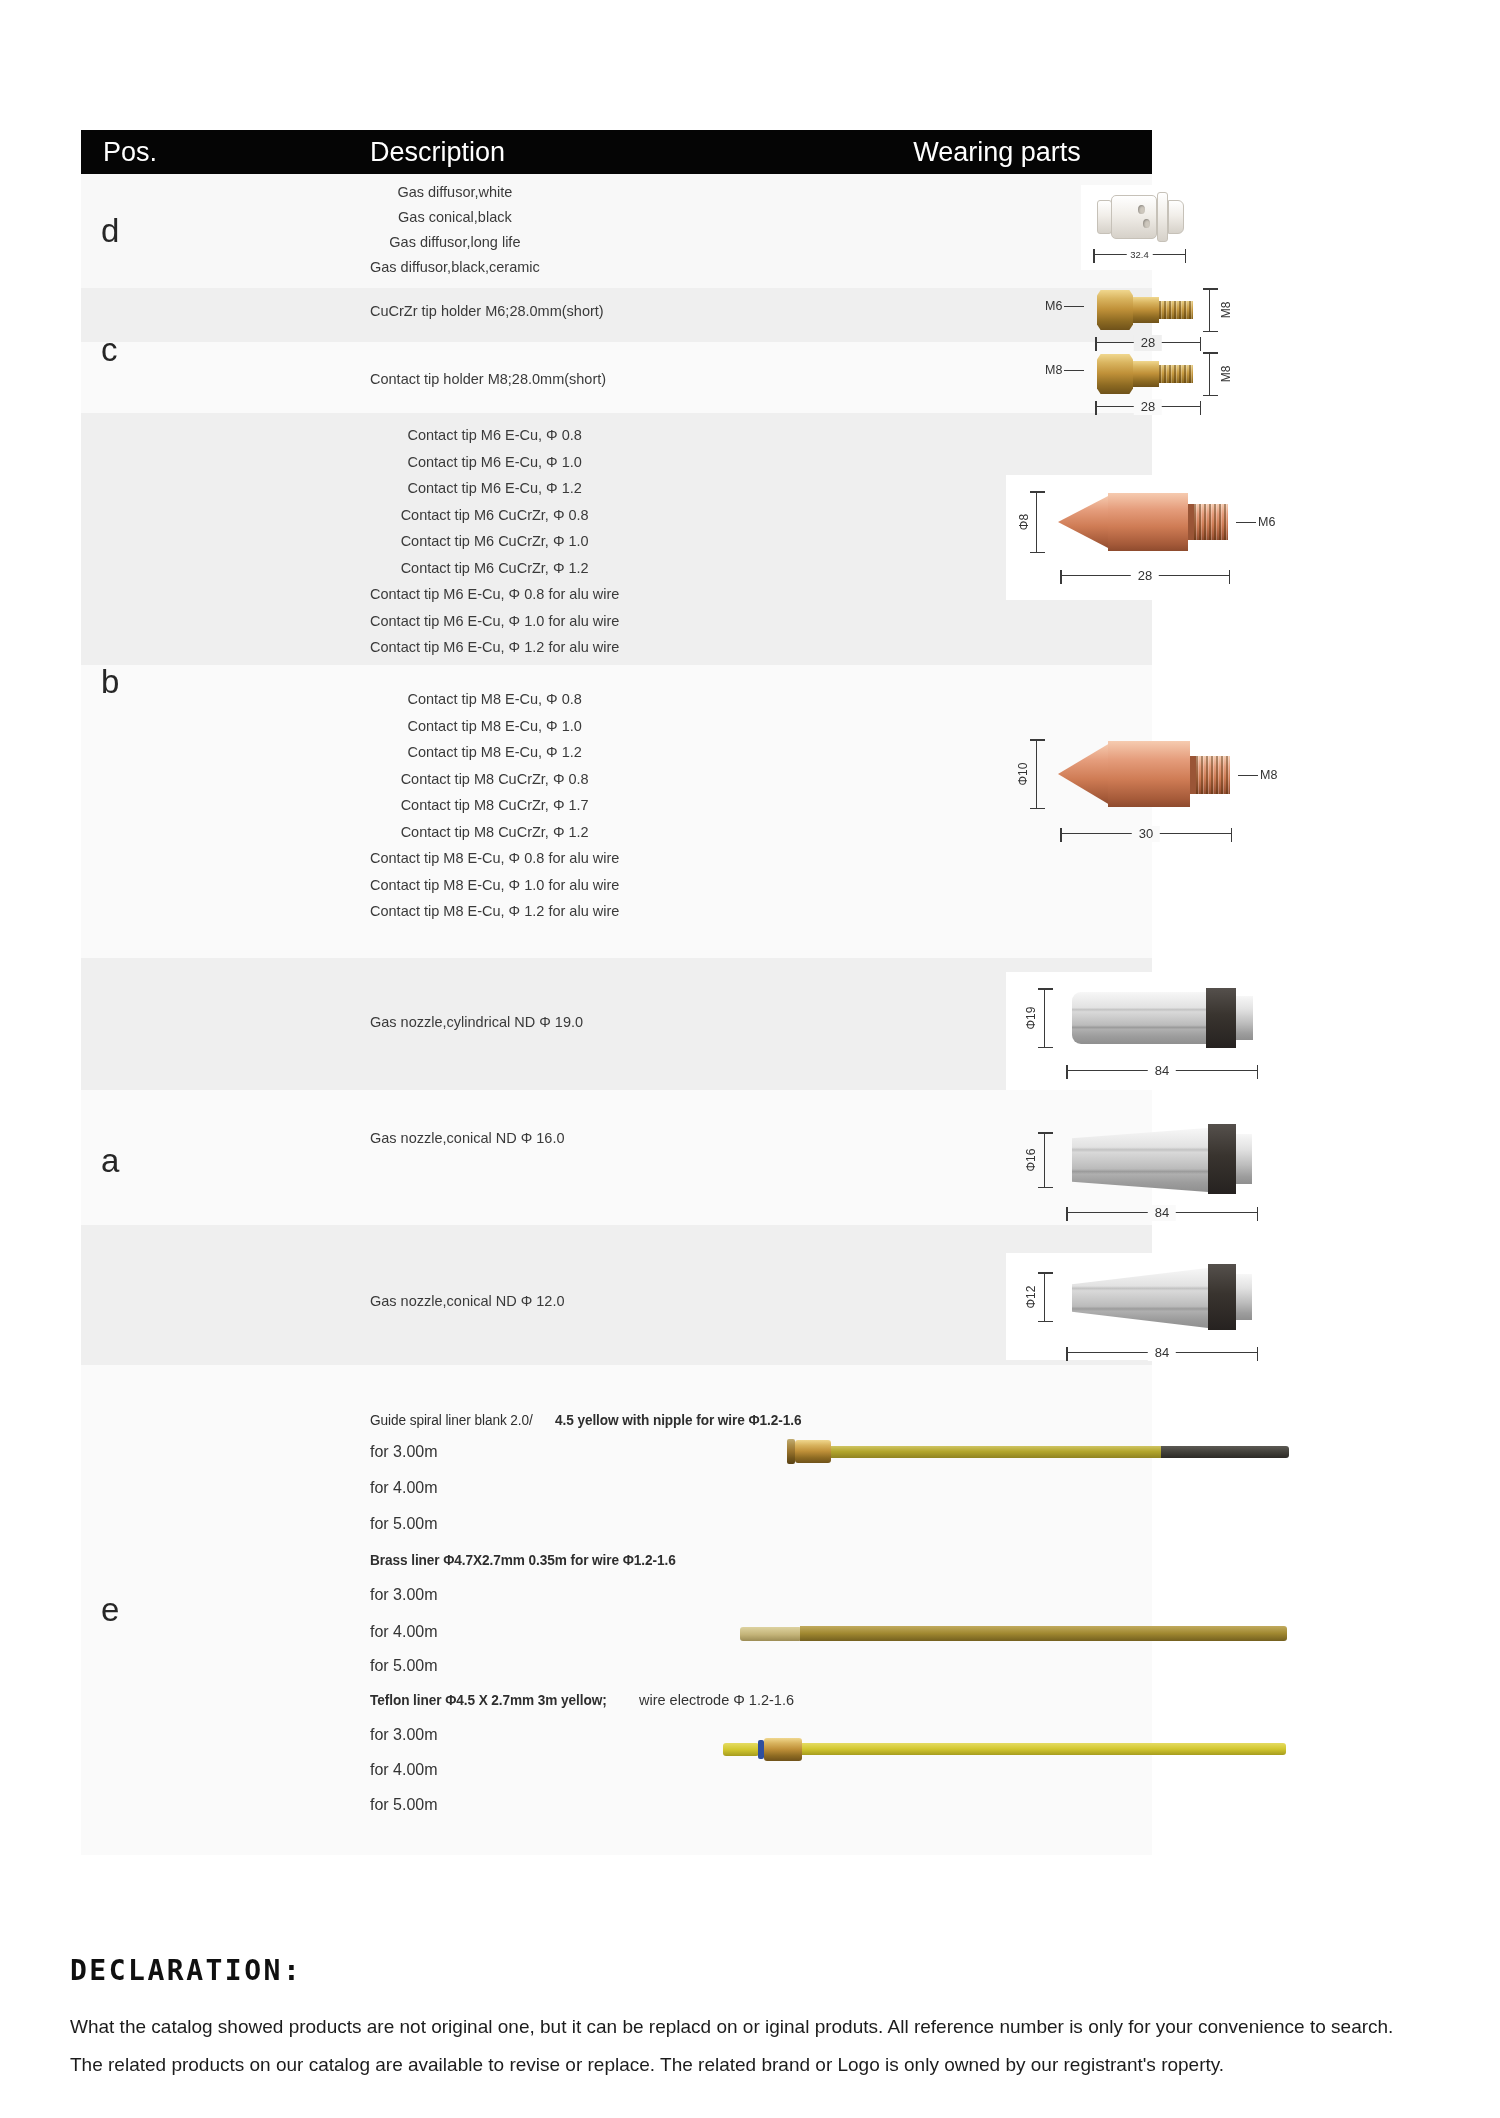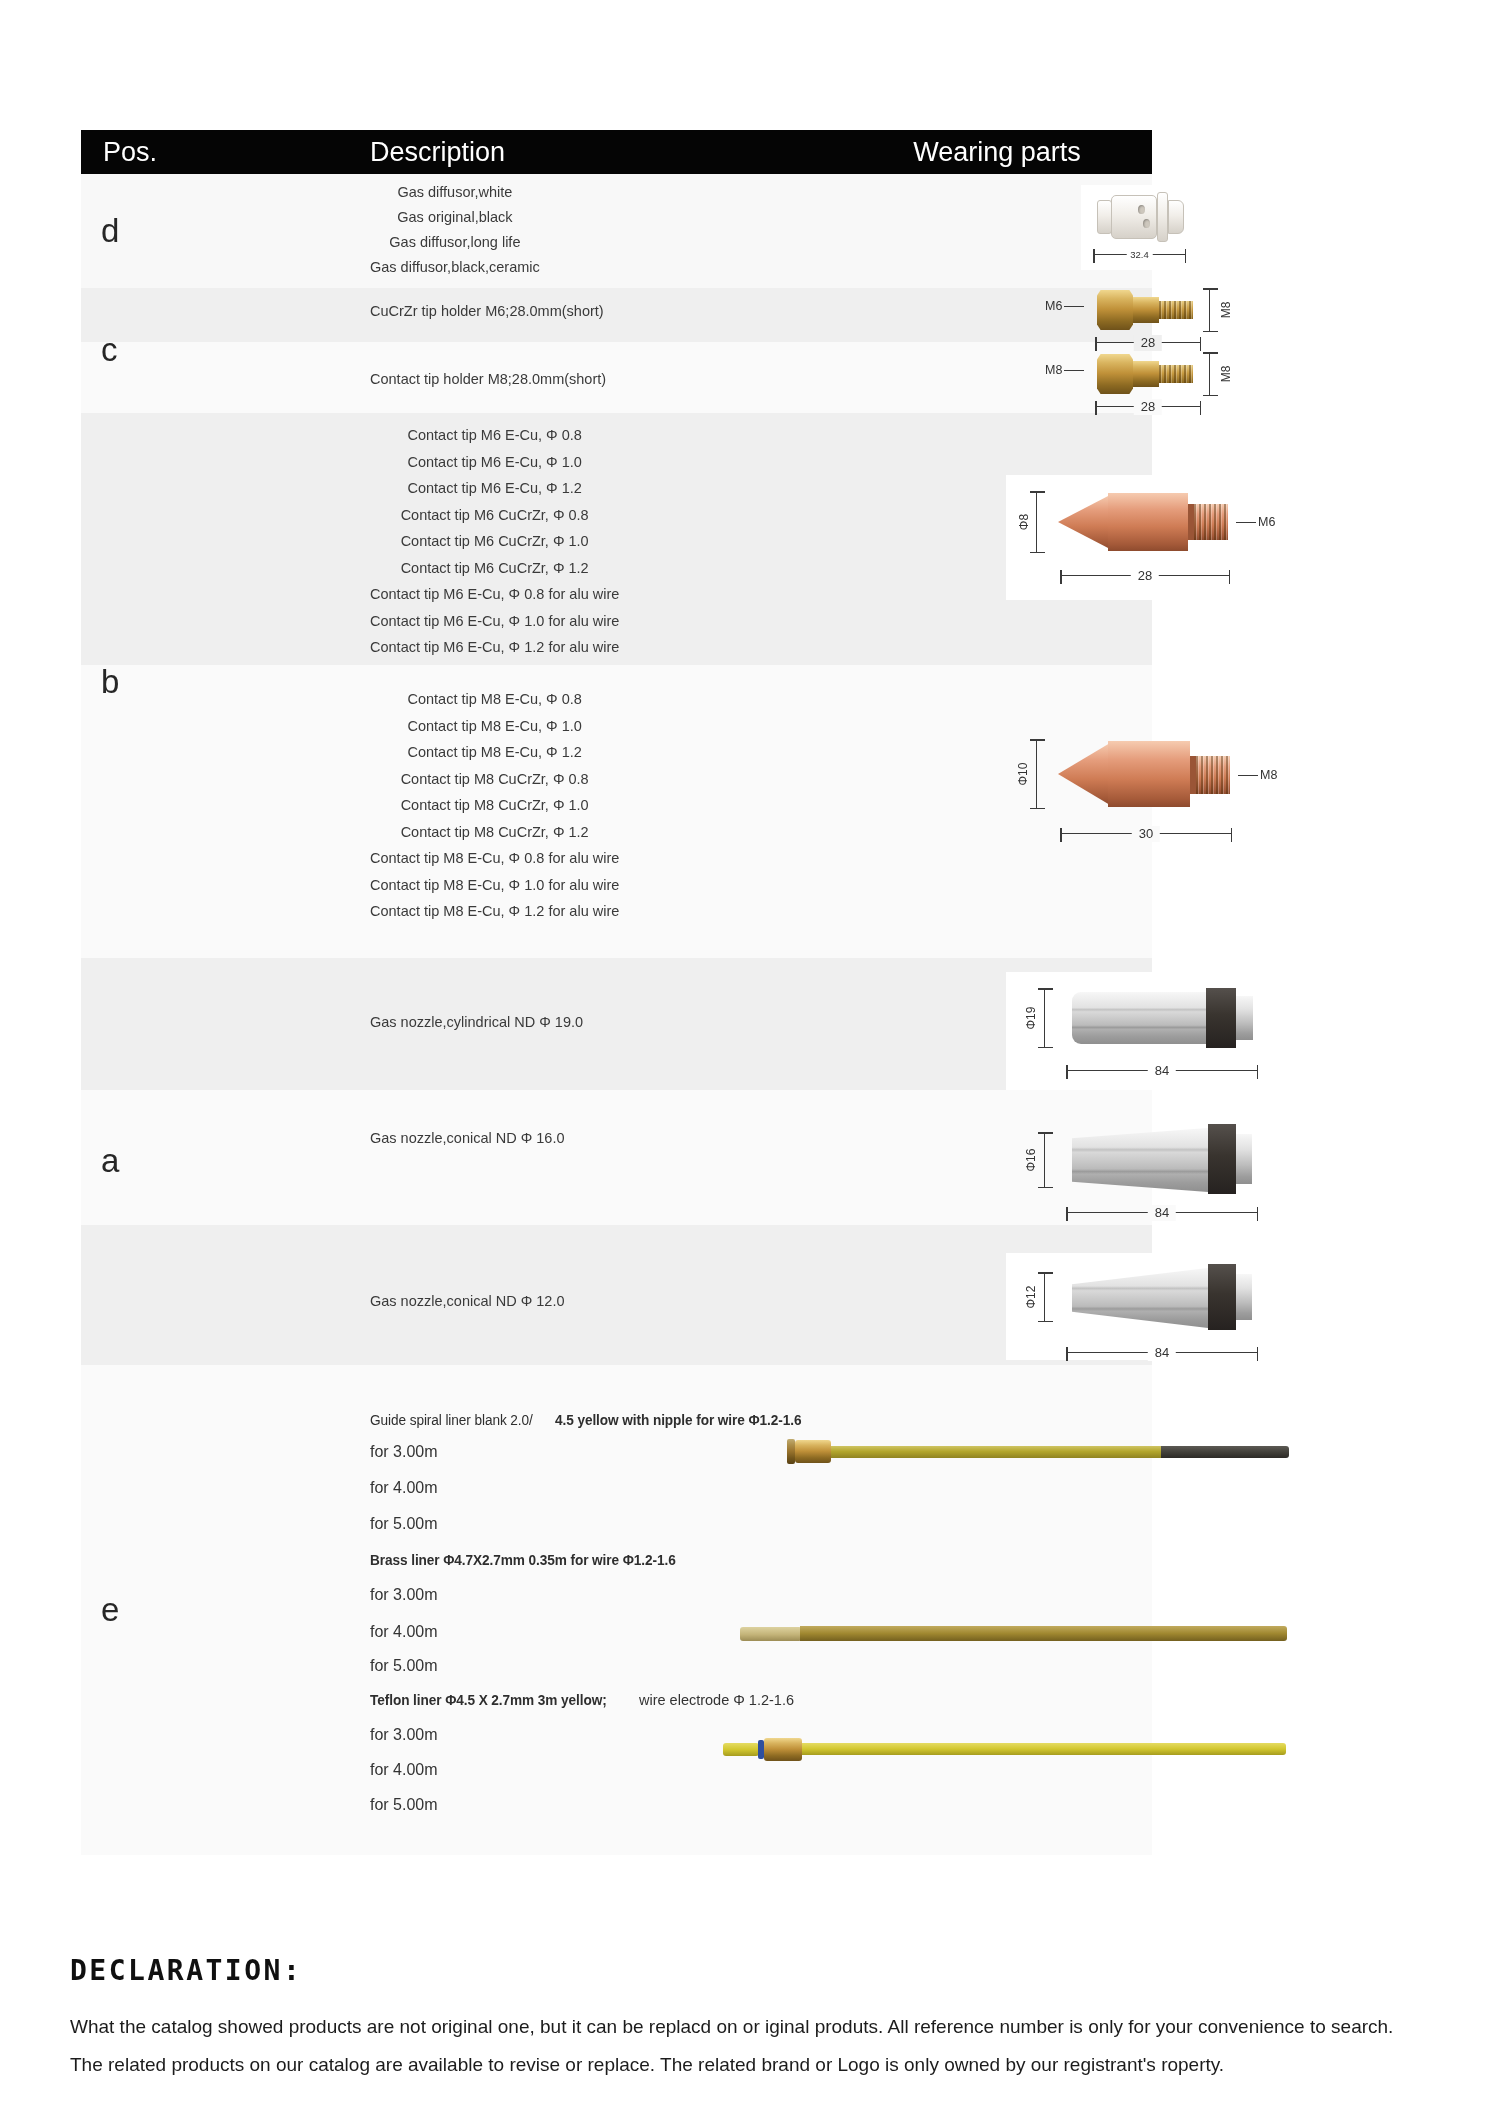--- a/index.html
+++ b/index.html
@@ -101,21 +101,21 @@
     <div class="band bg-light" style="top:1235px; height:490px"></div>
 
     <div class="letter" style="top:81px">d</div>
     <div class="letter" style="top:200px">c</div>
     <div class="letter" style="top:532px">b</div>
     <div class="letter" style="top:1011px">a</div>
     <div class="letter" style="top:1460px">e</div>
 
     <div class="desc d-lines" style="top:50px">
       <div class="desc-line">Gas diffusor,white</div>
-      <div class="desc-line">Gas original,black</div>
+      <div class="desc-line">Gas conical,black</div>
       <div class="desc-line">Gas diffusor,long life</div>
       <div class="desc-line">Gas diffusor,black,ceramic</div>
     </div>
 
     <div class="desc single" style="top:169px">CuCrZr tip holder M6;28.0mm(short)</div>
     <div class="desc single" style="top:237px">Contact tip holder M8;28.0mm(short)</div>
 
     <div class="desc" style="top:292px">
       <div class="desc-line">Contact tip M6 E-Cu, Φ 0.8</div>
       <div class="desc-line">Contact tip M6 E-Cu, Φ 1.0</div>
@@ -125,21 +125,21 @@
       <div class="desc-line">Contact tip M6 CuCrZr, Φ 1.2</div>
       <div class="desc-line">Contact tip M6 E-Cu, Φ 0.8 for alu wire</div>
       <div class="desc-line">Contact tip M6 E-Cu, Φ 1.0 for alu wire</div>
       <div class="desc-line">Contact tip M6 E-Cu, Φ 1.2 for alu wire</div>
     </div>
     <div class="desc" style="top:556px">
       <div class="desc-line">Contact tip M8 E-Cu, Φ 0.8</div>
       <div class="desc-line">Contact tip M8 E-Cu, Φ 1.0</div>
       <div class="desc-line">Contact tip M8 E-Cu, Φ 1.2</div>
       <div class="desc-line">Contact tip M8 CuCrZr, Φ 0.8</div>
-      <div class="desc-line">Contact tip M8 CuCrZr, Φ 1.0</div>
+      <div class="desc-line">Contact tip M8 CuCrZr, Φ 1.7</div>
       <div class="desc-line">Contact tip M8 CuCrZr, Φ 1.2</div>
       <div class="desc-line">Contact tip M8 E-Cu, Φ 0.8 for alu wire</div>
       <div class="desc-line">Contact tip M8 E-Cu, Φ 1.0 for alu wire</div>
       <div class="desc-line">Contact tip M8 E-Cu, Φ 1.2 for alu wire</div>
     </div>
 
     <div class="desc single" style="top:880px">Gas nozzle,cylindrical ND Φ 19.0</div>
     <div class="desc single" style="top:996px">Gas nozzle,conical ND Φ 16.0</div>
     <div class="desc single" style="top:1159px">Gas nozzle,conical ND Φ 12.0</div>
 

